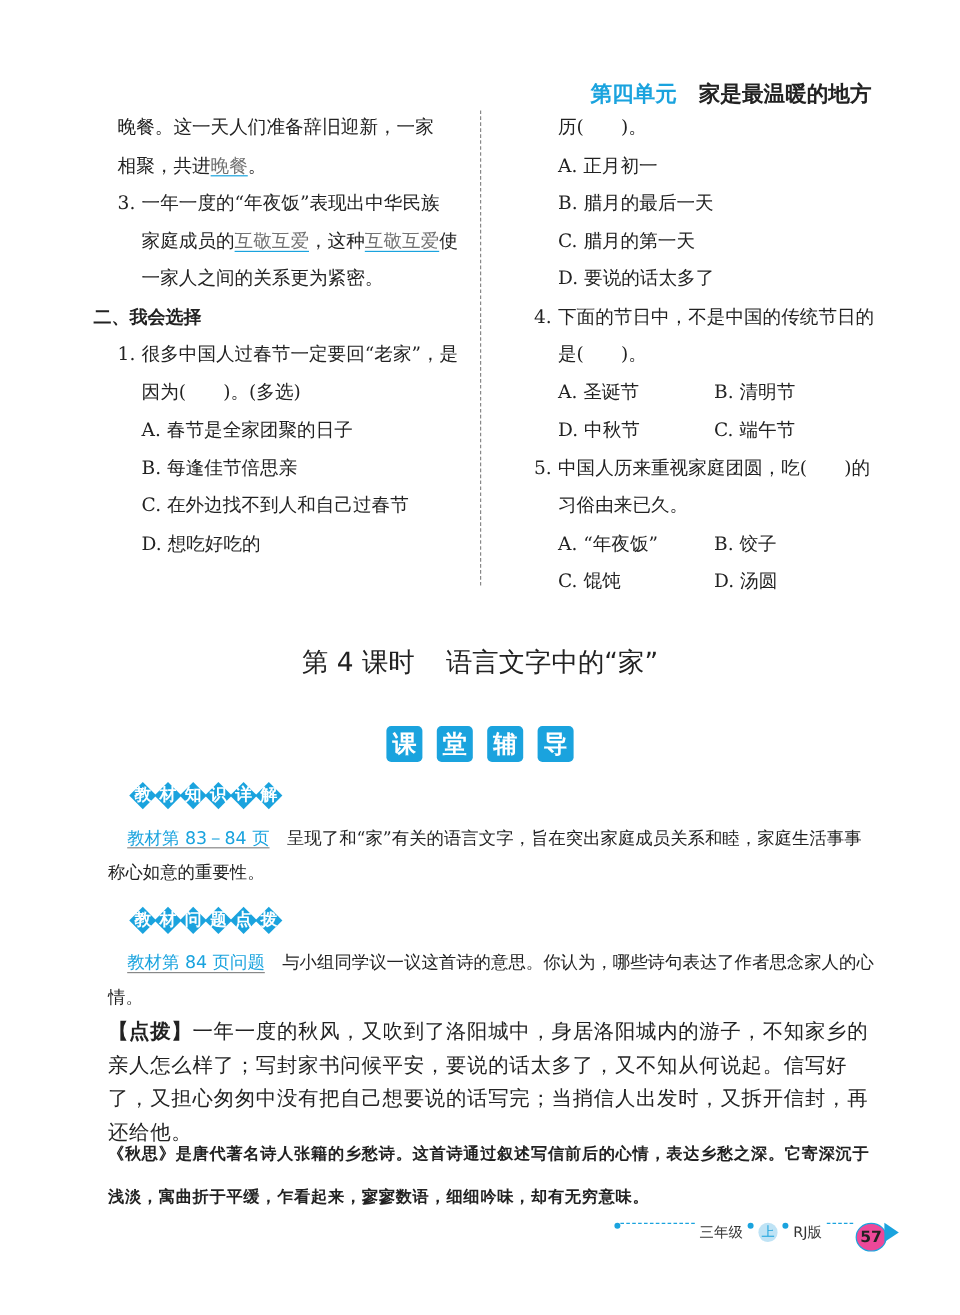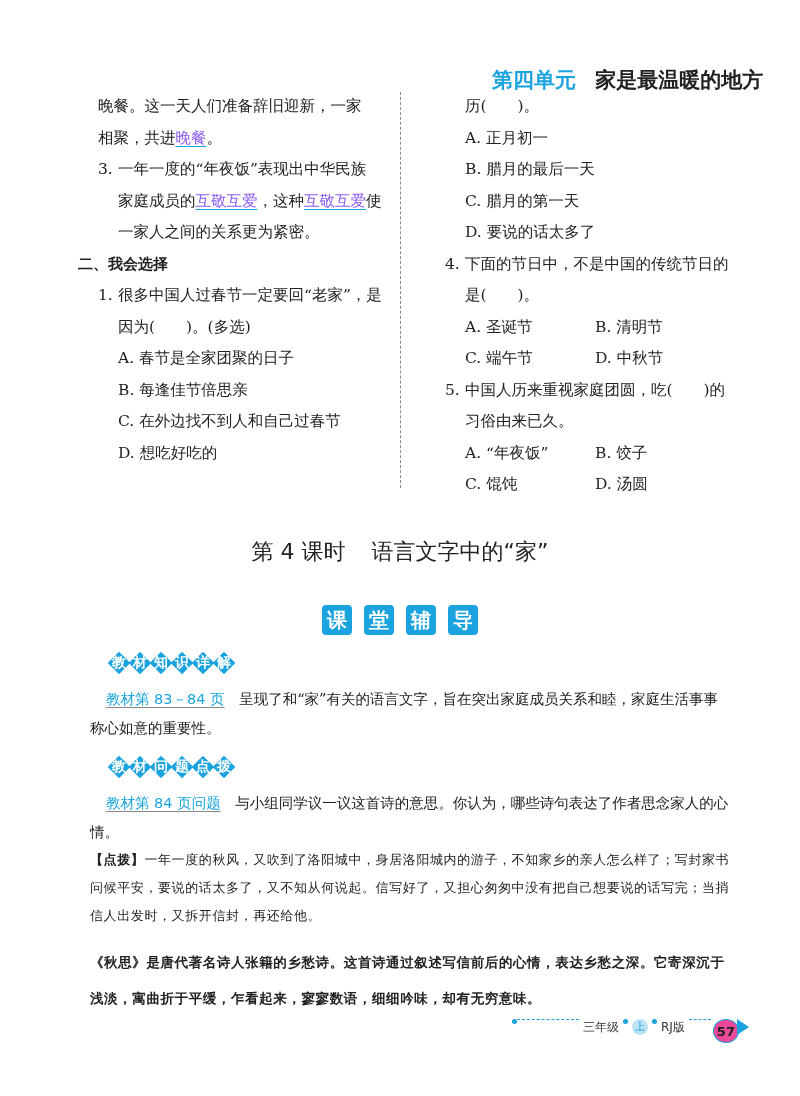--- a/index.html
+++ b/index.html
@@ -9,38 +9,38 @@
     font-family: "DejaVu Serif", "Liberation Serif", serif;
     color: #222;
     overflow: hidden;
   }
   .abs { position: absolute; }
 
   
   .unit-header {
     left: 492px; top: 66px;
     font-family: "DejaVu Sans", "Liberation Sans", sans-serif;
-    font-weight: bold; font-size: 21px; white-space: nowrap;
+    font-weight: bold; font-size: 18px; white-space: nowrap;
   }
   .unit-header .unit { color: #1aa3de; margin-right: 12px; }
   .unit-header .title { color: #222; }
 
   
   .col { font-size: 15.5px; line-height: 31.5px; }
   .col-left { left: 98px; top: 91px; width: 300px; }
   .col-right { left: 445px; top: 91px; width: 300px; }
   .divider {
     left: 400px; top: 92px; width: 0; height: 396px;
     border-left: 1px dashed #888;
   }
   .line { white-space: nowrap; height: 31.5px; }
   .indent { padding-left: 20px; }
   .qnum { margin-left: -20px; display: inline-block; width: 20px; }
   .u {
-    color: #8b5cf6;
+    color: #737373;
     text-decoration: underline;
     text-decoration-color: #1aa3de;
     text-underline-offset: 3px;
   }
   .sec-title {
     font-family: "DejaVu Sans", "Liberation Sans", sans-serif;
     font-weight: bold; font-size: 15px;
     margin-left: -20px;
   }
   .opt-row { display: flex; }
@@ -88,21 +88,21 @@
   .para { left: 90px; width: 640px; font-size: 14.5px; line-height: 29px; }
   .para .ref {
     color: #1aa3de;
     font-family: "DejaVu Sans", "Liberation Sans", sans-serif;
     text-decoration: underline;
     text-decoration-color: #888;
     text-underline-offset: 3px;
   }
   .p1 { top: 685px; text-indent: 16px; }
   .p2 { top: 789px; text-indent: 16px; }
-  .p3 { top: 846px; font-size: 13px; line-height: 28px; letter-spacing: 0.6px; }
+  .p3 { top: 846px; font-size: 17px; line-height: 28px; letter-spacing: 0.6px; }
   .p4 { top: 944px; font-size: 13.5px; line-height: 36px; letter-spacing: 0.6px; font-weight: bold; }
   .p3 .bracket { font-weight: bold; }
 
   
   .footer {
     left: 512px; top: 1019px; height: 24px; display: flex; align-items: flex-start;
     font-family: "DejaVu Sans", "Liberation Sans", sans-serif;
     font-size: 12px; color: #333; white-space: nowrap;
   }
   .footer .dot { width: 5px; height: 5px; border-radius: 50%; background: #1aa3de; display: inline-block; }
@@ -172,22 +172,22 @@
   </div>
 
   <div class="indent">
     <div class="line"><span class="qnum">4.</span><span>下面的节日中，不是中国的传统节日的</span></div>
     <div class="line">是(　　)。</div>
     <div class="line opt-row">
       <span>A. 圣诞节</span>
       <span>B. 清明节</span>
     </div>
     <div class="line opt-row">
+      <span>D. 中秋节</span>
       <span>C. 端午节</span>
-      <span>D. 中秋节</span>
     </div>
   </div>
 
   <div class="indent">
     <div class="line"><span class="qnum">5.</span><span>中国人历来重视家庭团圆，吃(　　)的</span></div>
     <div class="line">习俗由来已久。</div>
     <div class="line opt-row">
       <span>A. “年夜饭”</span>
       <span>B. 饺子</span>
     </div>

